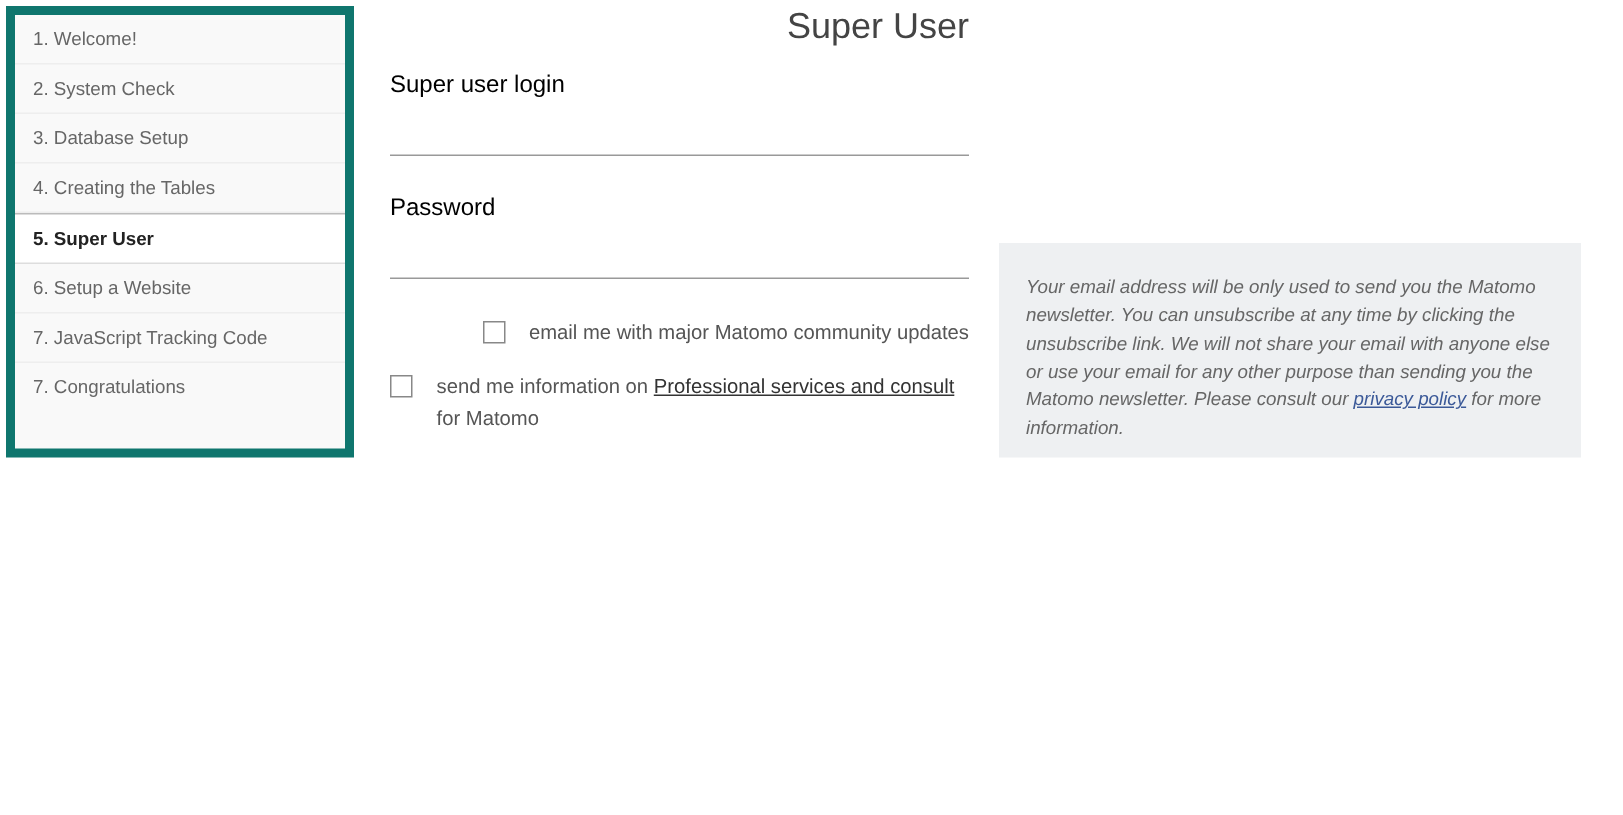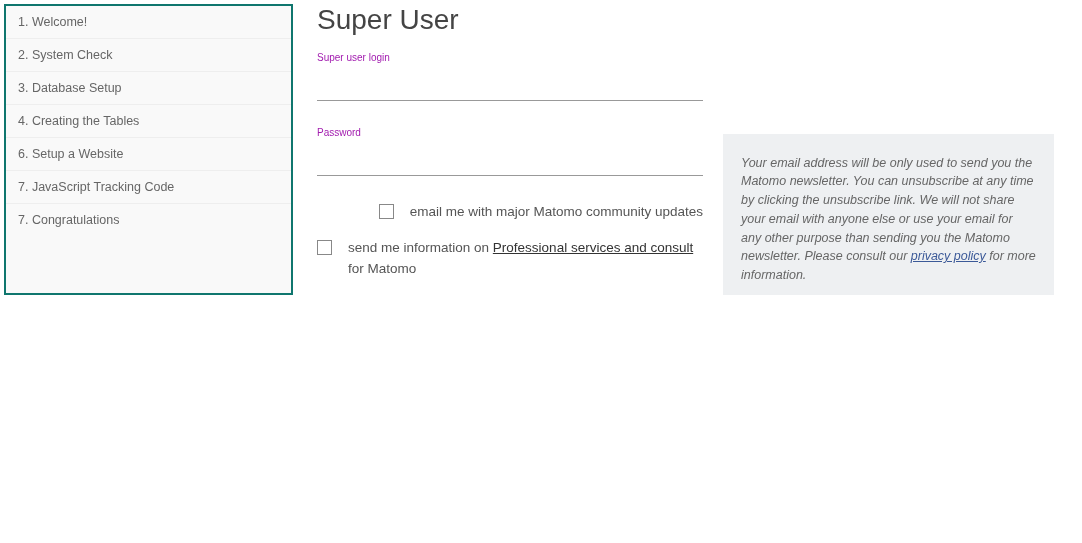--- a/index.html
+++ b/index.html
@@ -1,43 +1,44 @@
 <!DOCTYPE html>
 <html><head>
 <meta charset="utf-8">
 <style>
 * { box-sizing: border-box; margin: 0; padding: 0; }
 body { font-family: Arial, Helvetica, sans-serif; font-size: 13px; color: #333; background: #fff; width: 1082px; }
 .container { display: flex; padding: 4px; }
-.sidebar { width: 289px; border: 2px solid #0f766e; background: #f9f9f9; }
+.sidebar { width: 232px; border: 6px solid #0f766e; background: #f9f9f9; }
 .sidebar-item { padding: 9px 12px; border-bottom: 1px solid #eee; color: #666; font-size: 12.5px; cursor: pointer; }
 .sidebar-item:last-child { border-bottom: none; }
 .sidebar-item.active { background: #fff; color: #222; font-weight: bold; border-top: 1px solid #bbb; border-bottom: 1px solid #ddd; }
 .main { flex: 1; padding: 0 24px; display: flex; gap: 20px; }
 .form-col { width: 386px; }
-h1 { font-size: 28px; font-weight: 400; color: #444; margin-bottom: 16px; }
+h1 { font-size: 24px; font-weight: 400; color: #444; margin-bottom: 16px; text-align: right; }
 .field { margin-bottom: 26px; }
-.field-label { color: #a21caf; font-size: 10px; display: block; margin-bottom: 10px; }
+.field-label { color: #000000; font-size: 16px; display: block; margin-bottom: 10px; }
 .field-input { width: 100%; border: none; border-bottom: 1px solid #999; padding: 6px 0; font-size: 13px; outline: none; background: transparent; }
 .check-row { display: flex; align-items: flex-start; gap: 16px; margin-bottom: 16px; justify-content: flex-end; }
 .chk { width: 15px; height: 15px; border: 1.5px solid #888; flex-shrink: 0; margin-top: 2px; cursor: pointer; background: #fff; }
 .check-label { color: #555; font-size: 13.5px; line-height: 1.5; }
 .check-label a { color: #333; text-decoration: underline; }
 .notice { background: #eef0f2; padding: 20px 18px 10px 18px; color: #666; font-size: 12.5px; line-height: 1.5; align-self: flex-end; flex: 1; font-style: italic; }
 .notice a { color: #3b5998; text-decoration: underline; }
 </style>
 </head>
 <body>
 
 <div class="container">
   <div class="sidebar">
     <div class="sidebar-item">1. Welcome!</div>
     <div class="sidebar-item">2. System Check</div>
     <div class="sidebar-item">3. Database Setup</div>
     <div class="sidebar-item">4. Creating the Tables</div>
+    <div class="sidebar-item active">5. Super User</div>
     <div class="sidebar-item">6. Setup a Website</div>
     <div class="sidebar-item">7. JavaScript Tracking Code</div>
     <div class="sidebar-item">7. Congratulations</div>
   </div>
 
   <div class="main">
     <div class="form-col">
       <h1>Super User</h1>
 
       <div class="field">

